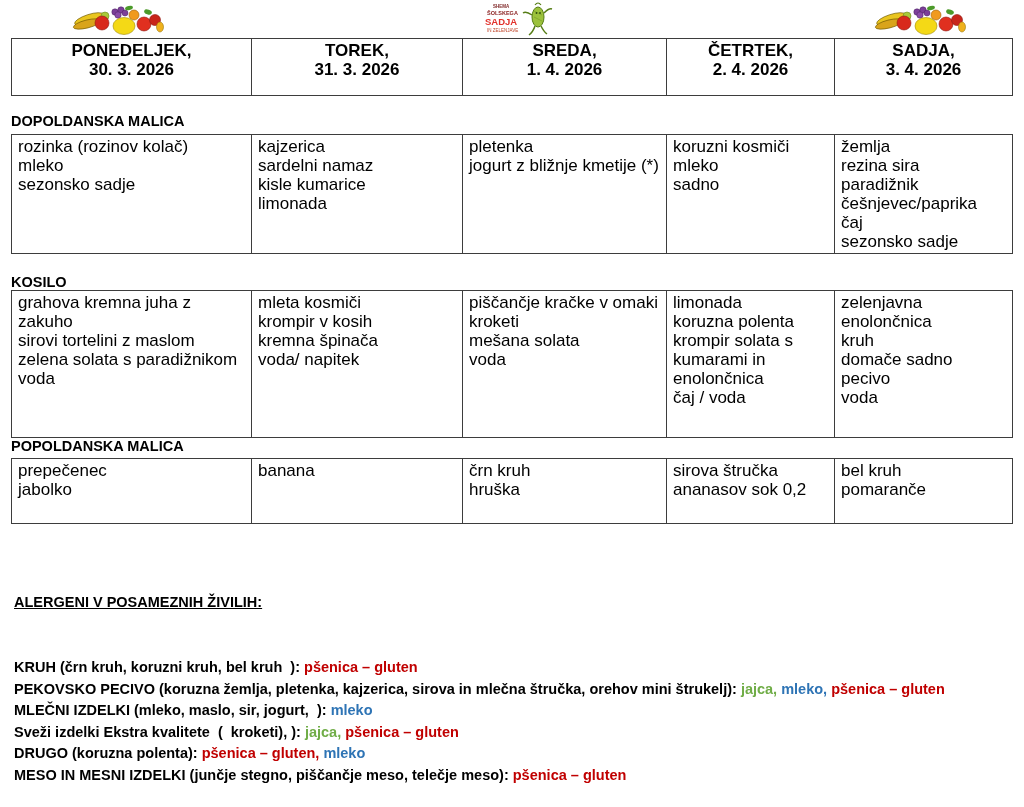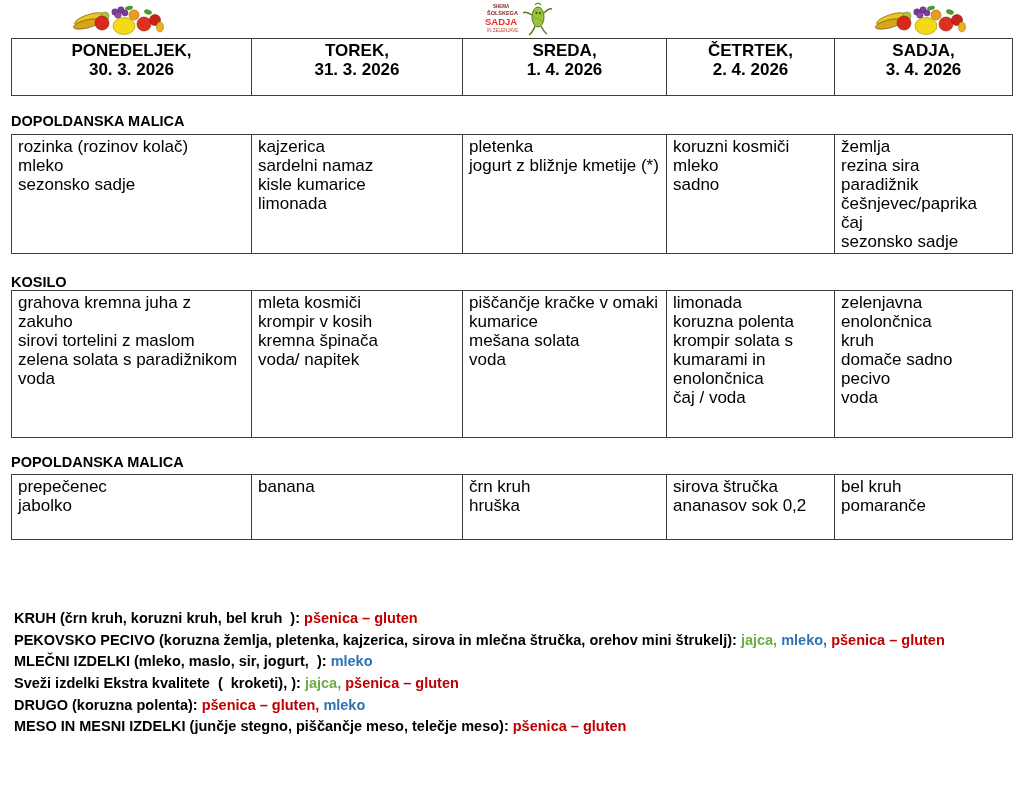--- a/index.html
+++ b/index.html
@@ -23,21 +23,21 @@
     height:52px;padding-top:8px;
   }
   .t-morning td{height:104px;}
   .t-lunch td{height:142px;}
   .t-afternoon td{height:60px;}
   .section-title{
     font-weight:bold;font-size:14.5px;width:1001px;margin-left:11px;
   }
   .st-morning{margin-top:17px;margin-bottom:5px;}
   .st-lunch{margin-top:20px;}
-  .st-afternoon{margin-top:16px;margin-bottom:4px;}
+  .st-afternoon{margin-bottom:4px;}
   .allergens{
     margin:25px 0 0 14px;width:1000px;font-size:14.5px;line-height:21.6px;
     white-space:pre-wrap;
   }
   .al-head{font-weight:bold;text-decoration:underline;}
   .albl{font-weight:bold;}
   .aval{font-weight:bold;}
 </style>
 </head>
 <body>
@@ -193,21 +193,21 @@
           <div>voda</div>
         </td>
         <td>
           <div>mleta kosmiči</div>
           <div>krompir v kosih</div>
           <div>kremna špinača</div>
           <div>voda/ napitek</div>
         </td>
         <td>
           <div>piščančje kračke v omaki</div>
-          <div>kumarice</div>
+          <div>kroketi</div>
           <div>mešana solata</div>
           <div>voda</div>
         </td>
         <td>
           <div>limonada</div>
           <div>koruzna polenta</div>
           <div>krompir solata s</div>
           <div>kumarami in</div>
           <div>enolončnica</div>
           <div>čaj / voda</div>
@@ -250,16 +250,17 @@
         </td>
         <td>
           <div>bel kruh</div>
           <div>pomaranče</div>
         </td>
       </tr>
     </tbody>
 </table>
 
 <div class="allergens">
+  <div class="al-head">ALERGENI V POSAMEZNIH ŽIVILIH:</div>
   <div><div><span class="albl">KRUH (črn kruh, koruzni kruh, bel kruh  ): </span><span class="aval" style="color: rgb(192, 0, 0);">pšenica – gluten</span></div><div><span class="albl">PEKOVSKO PECIVO (koruzna žemlja, pletenka, kajzerica, sirova in mlečna štručka, orehov mini štrukelj): </span><span class="aval" style="color: rgb(112, 173, 71);">jajca, </span><span class="aval" style="color: rgb(46, 116, 181);">mleko, </span><span class="aval" style="color: rgb(192, 0, 0);">pšenica – gluten</span></div><div><span class="albl">MLEČNI IZDELKI (mleko, maslo, sir, jogurt,  ): </span><span class="aval" style="color: rgb(46, 116, 181);">mleko</span></div><div><span class="albl">Sveži izdelki Ekstra kvalitete  (  kroketi), ): </span><span class="aval" style="color: rgb(112, 173, 71);">jajca, </span><span class="aval" style="color: rgb(192, 0, 0);">pšenica – gluten</span></div><div><span class="albl">DRUGO (koruzna polenta): </span><span class="aval" style="color: rgb(192, 0, 0);">pšenica – gluten, </span><span class="aval" style="color: rgb(46, 116, 181);">mleko</span></div><div><span class="albl">MESO IN MESNI IZDELKI (junčje stegno, piščančje meso, telečje meso): </span><span class="aval" style="color: rgb(192, 0, 0);">pšenica – gluten</span></div></div>
   
   
 </div>
 
 </body></html>

